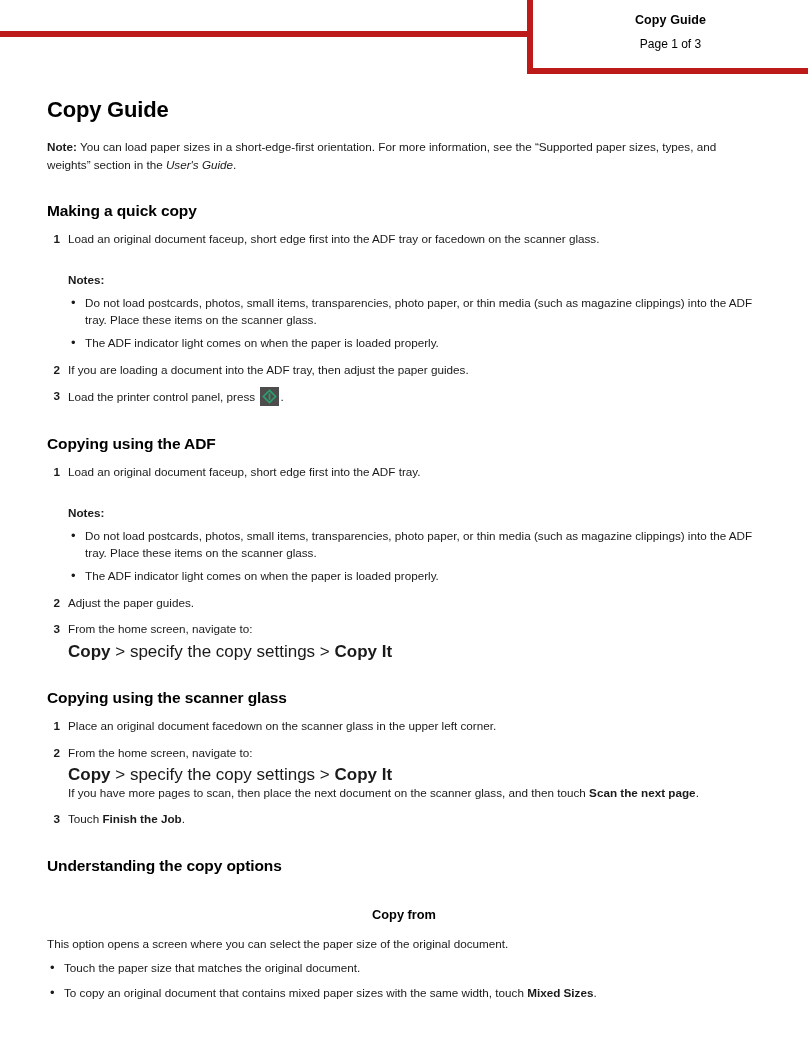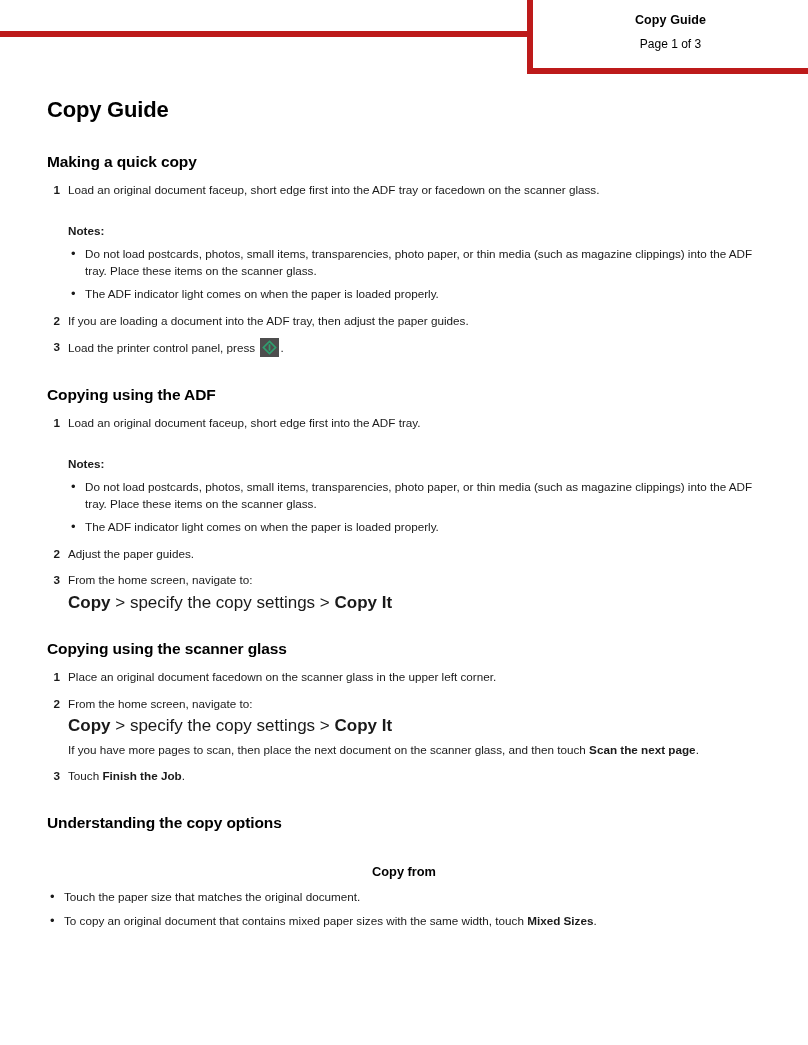--- a/index.html
+++ b/index.html
@@ -166,21 +166,20 @@
     padding-left: 6px;
   }
   .nav-path {
     font-size: 17px;
     line-height: 17.5px;
     margin-top: 5px;
   }
   .cont-line {
     font-size: 11.7px;
     line-height: 17.5px;
-    margin-top: 6px;
   }
 
   p.body-text {
     font-size: 11.7px;
     line-height: 17.5px;
     margin: 11px 0 0 0;
   }
 
   ul.bullets.flat {
     margin-top: 8px;
@@ -215,20 +214,23 @@
   <div class="hdr-block">
     <div class="hdr-title">Copy Guide</div>
     <div class="hdr-sub">Page 1 of 3</div>
   </div>
 </div>
 
 <div class="content">
 
   <h1 class="doc-title">Copy Guide</h1>
 
+  <p class="note-lead">
+    <b>Note:</b><span> You can load paper sizes in a short-edge-first orientation. For more information, see the “Supported paper sizes, types, and weights” section in the </span><i>User's Guide</i><span>.</span>
+  </p>
 
   <h2 class="sect">Making a quick copy</h2>
 
   <ol class="steps">
     <li>
       <span class="num">1</span>
       <span>Load an original document faceup, short edge first into the ADF tray or facedown on the scanner glass.</span>
       <div class="notes-label">Notes:</div>
       <ul class="bullets">
         <li>
@@ -312,20 +314,21 @@
     <li>
       <span class="num">3</span>
       <span>Touch </span><b>Finish the Job</b><span>.</span>
     </li>
   </ol>
 
   <h2 class="sect">Understanding the copy options</h2>
 
   <h3 class="subsect">Copy from</h3>
 
+  <p class="body-text">This option opens a screen where you can select the paper size of the original document.</p>
 
   <ul class="bullets flat">
     <li>
       <span class="dot">•</span>
       <span>Touch the paper size that matches the original document.</span>
     </li>
     <li>
       <span class="dot">•</span>
       <span>To copy an original document that contains mixed paper sizes with the same width, touch </span><b>Mixed Sizes</b><span>.</span>
     </li>

